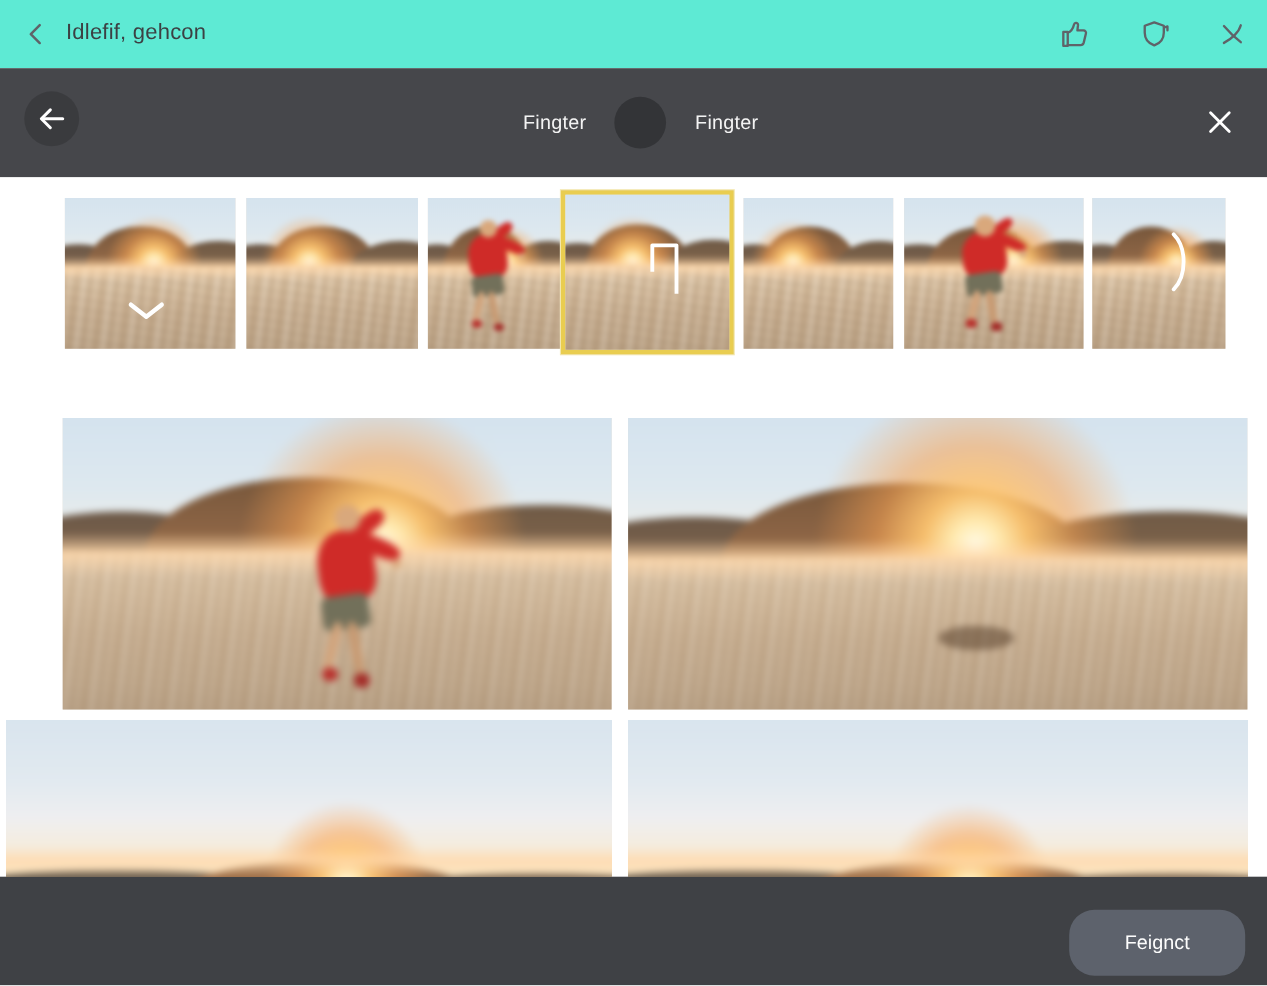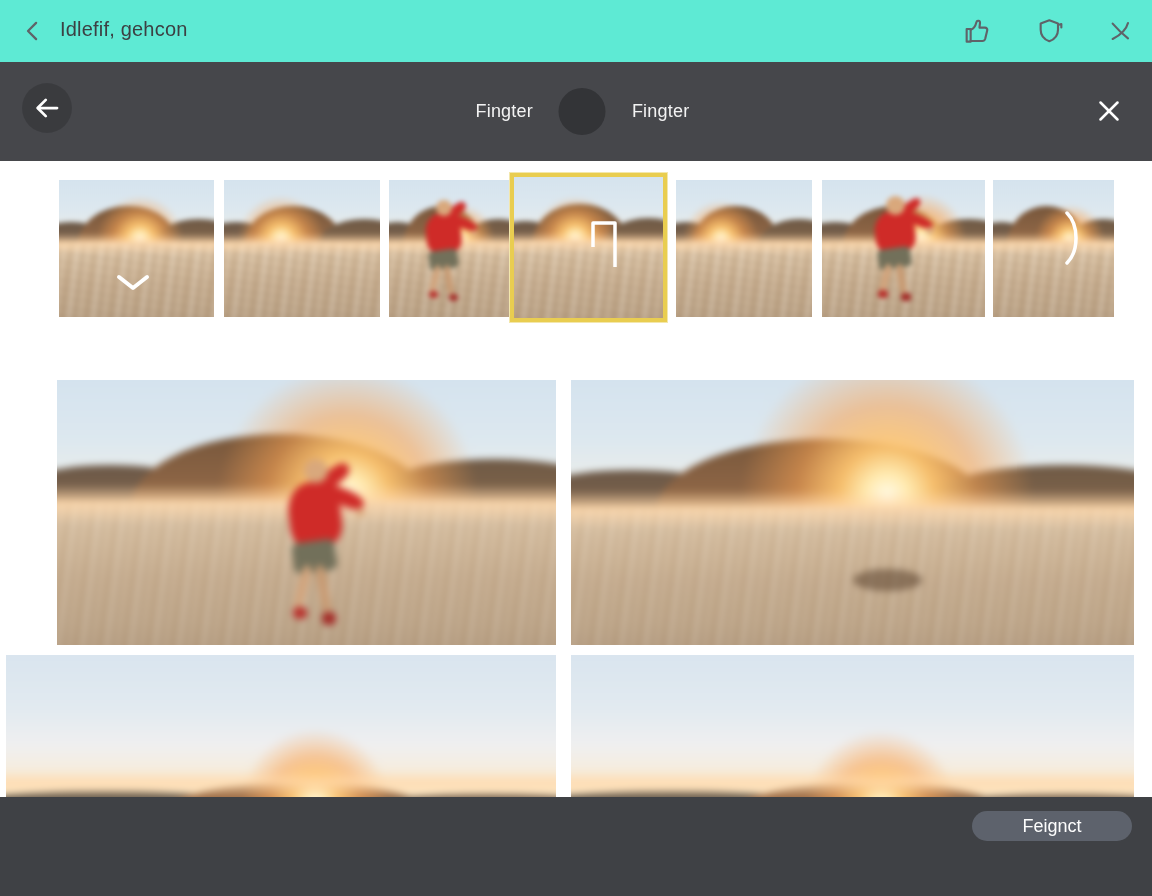--- a/index.html
+++ b/index.html
@@ -75,21 +75,21 @@
 
   
   .photo{position:absolute;overflow:hidden;background:#e8e2d8;cursor:pointer;}
   .pA{left:57px;top:380px;width:499px;height:265px;}
   .pB{left:571px;top:380px;width:563px;height:265px;}
   .pC{left:6px;top:655px;width:550px;height:142px;}
   .pD{left:571px;top:655px;width:563px;height:142px;}
 
   
   .bottombar{position:absolute;left:0;top:797px;width:1152px;height:99px;background:#3f4145;z-index:20;}
-  .bb-btn{position:absolute;right:20px;top:14px;width:160px;height:30px;border-radius:23px;background:#5d626c;
+  .bb-btn{position:absolute;right:20px;top:30px;width:160px;height:60px;border-radius:23px;background:#5d626c;
     display:flex;align-items:center;justify-content:center;color:#fdfdfd;font-size:18px;font-weight:500;cursor:pointer;}
 
   svg{display:block;}
 </style>
 </head>
 <body>
 
 <div class="page">
 
   <div class="topbar">

